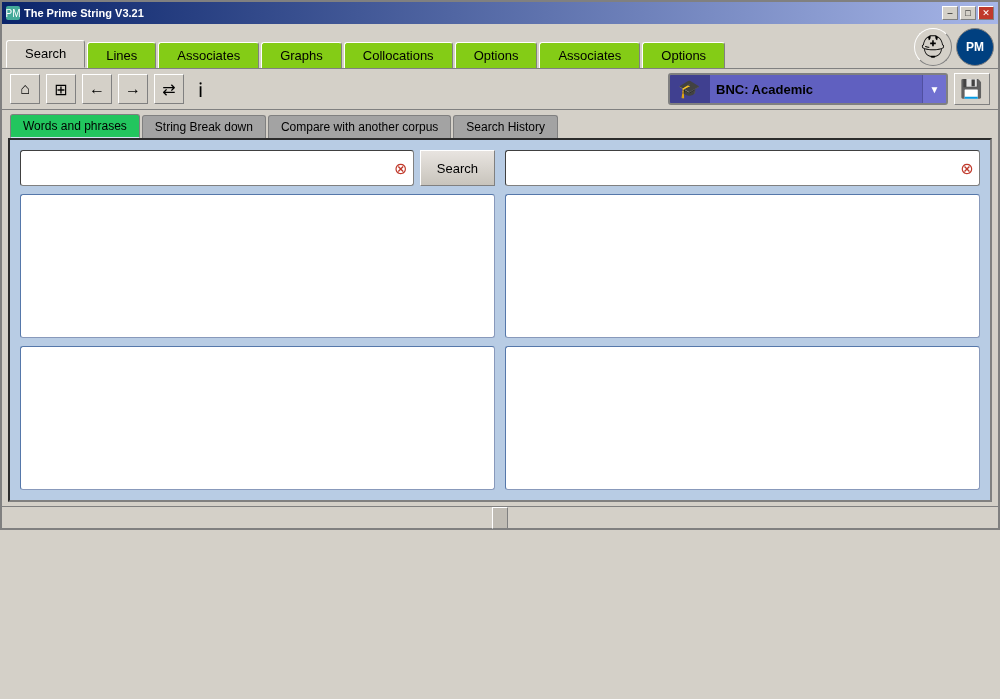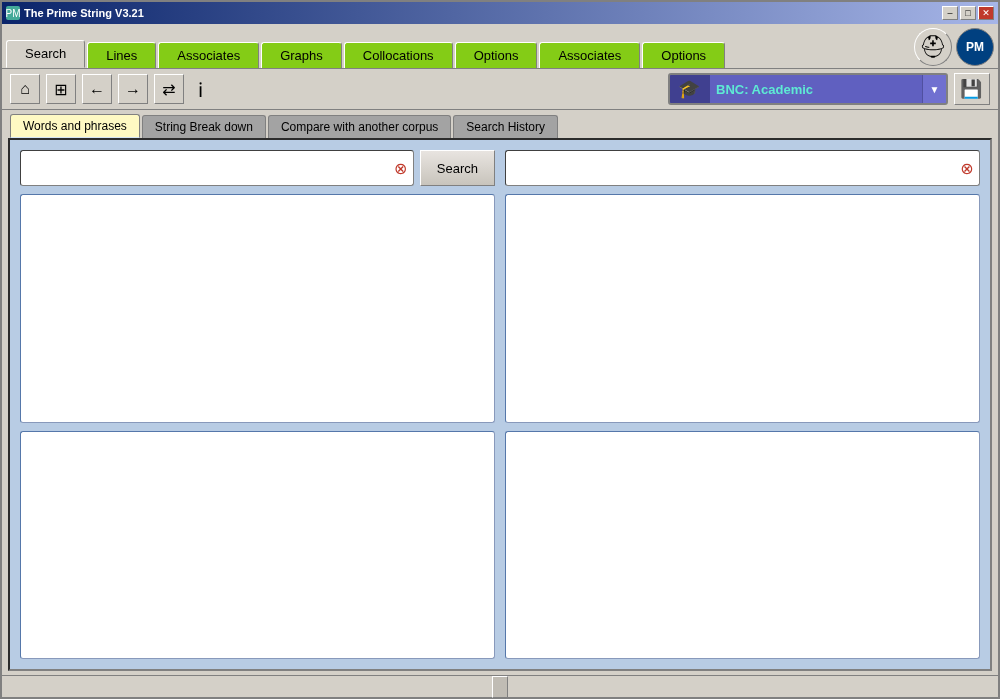--- a/index.html
+++ b/index.html
@@ -6,21 +6,21 @@
     body {
       font-family: 'Segoe UI', Tahoma, Geneva, Verdana, sans-serif;
       font-size: 13px;
       background: #d4d0c8;
       width: 1000px;
       height: 699px;
       overflow: hidden;
     }
     .window {
       width: 1000px;
-      height: 699px;
+      height: 530px;
       background: #d4d0c8;
       border: 2px solid #808080;
       display: flex;
       flex-direction: column;
     }
     .title-bar {
       background: linear-gradient(to right, #0a246a, #a6b5e7);
       color: white;
       height: 22px;
       display: flex;
@@ -146,21 +146,21 @@
       background: #404090;
       display: flex;
       align-items: center;
       justify-content: center;
       color: white;
       font-size: 18px;
       flex-shrink: 0;
     }
     .corpus-label {
       flex: 1;
-      color: #5eead4;
+      color: #000000;
       font-size: 13px;
       font-weight: bold;
       padding-left: 6px;
     }
     .corpus-dropdown {
       width: 24px;
       height: 32px;
       background: #7070d0;
       border-left: 1px solid #5050a0;
       display: flex;
@@ -203,21 +203,21 @@
       padding: 4px 12px;
       background: #a3a3a3;
       border: 1px solid #808080;
       border-bottom: none;
       cursor: pointer;
       font-size: 12px;
       border-radius: 3px 3px 0 0;
       color: #000;
     }
     .sub-tab.active {
-      background: #fef9c3;
+      background: #22c55e;
       border-bottom: 1px solid #d4e4f4;
       z-index: 1;
     }
 
     
     .main-content {
       flex: 1;
       background: #b8cce4;
       border: 2px inset #808080;
       margin: 0 6px 4px 6px;

